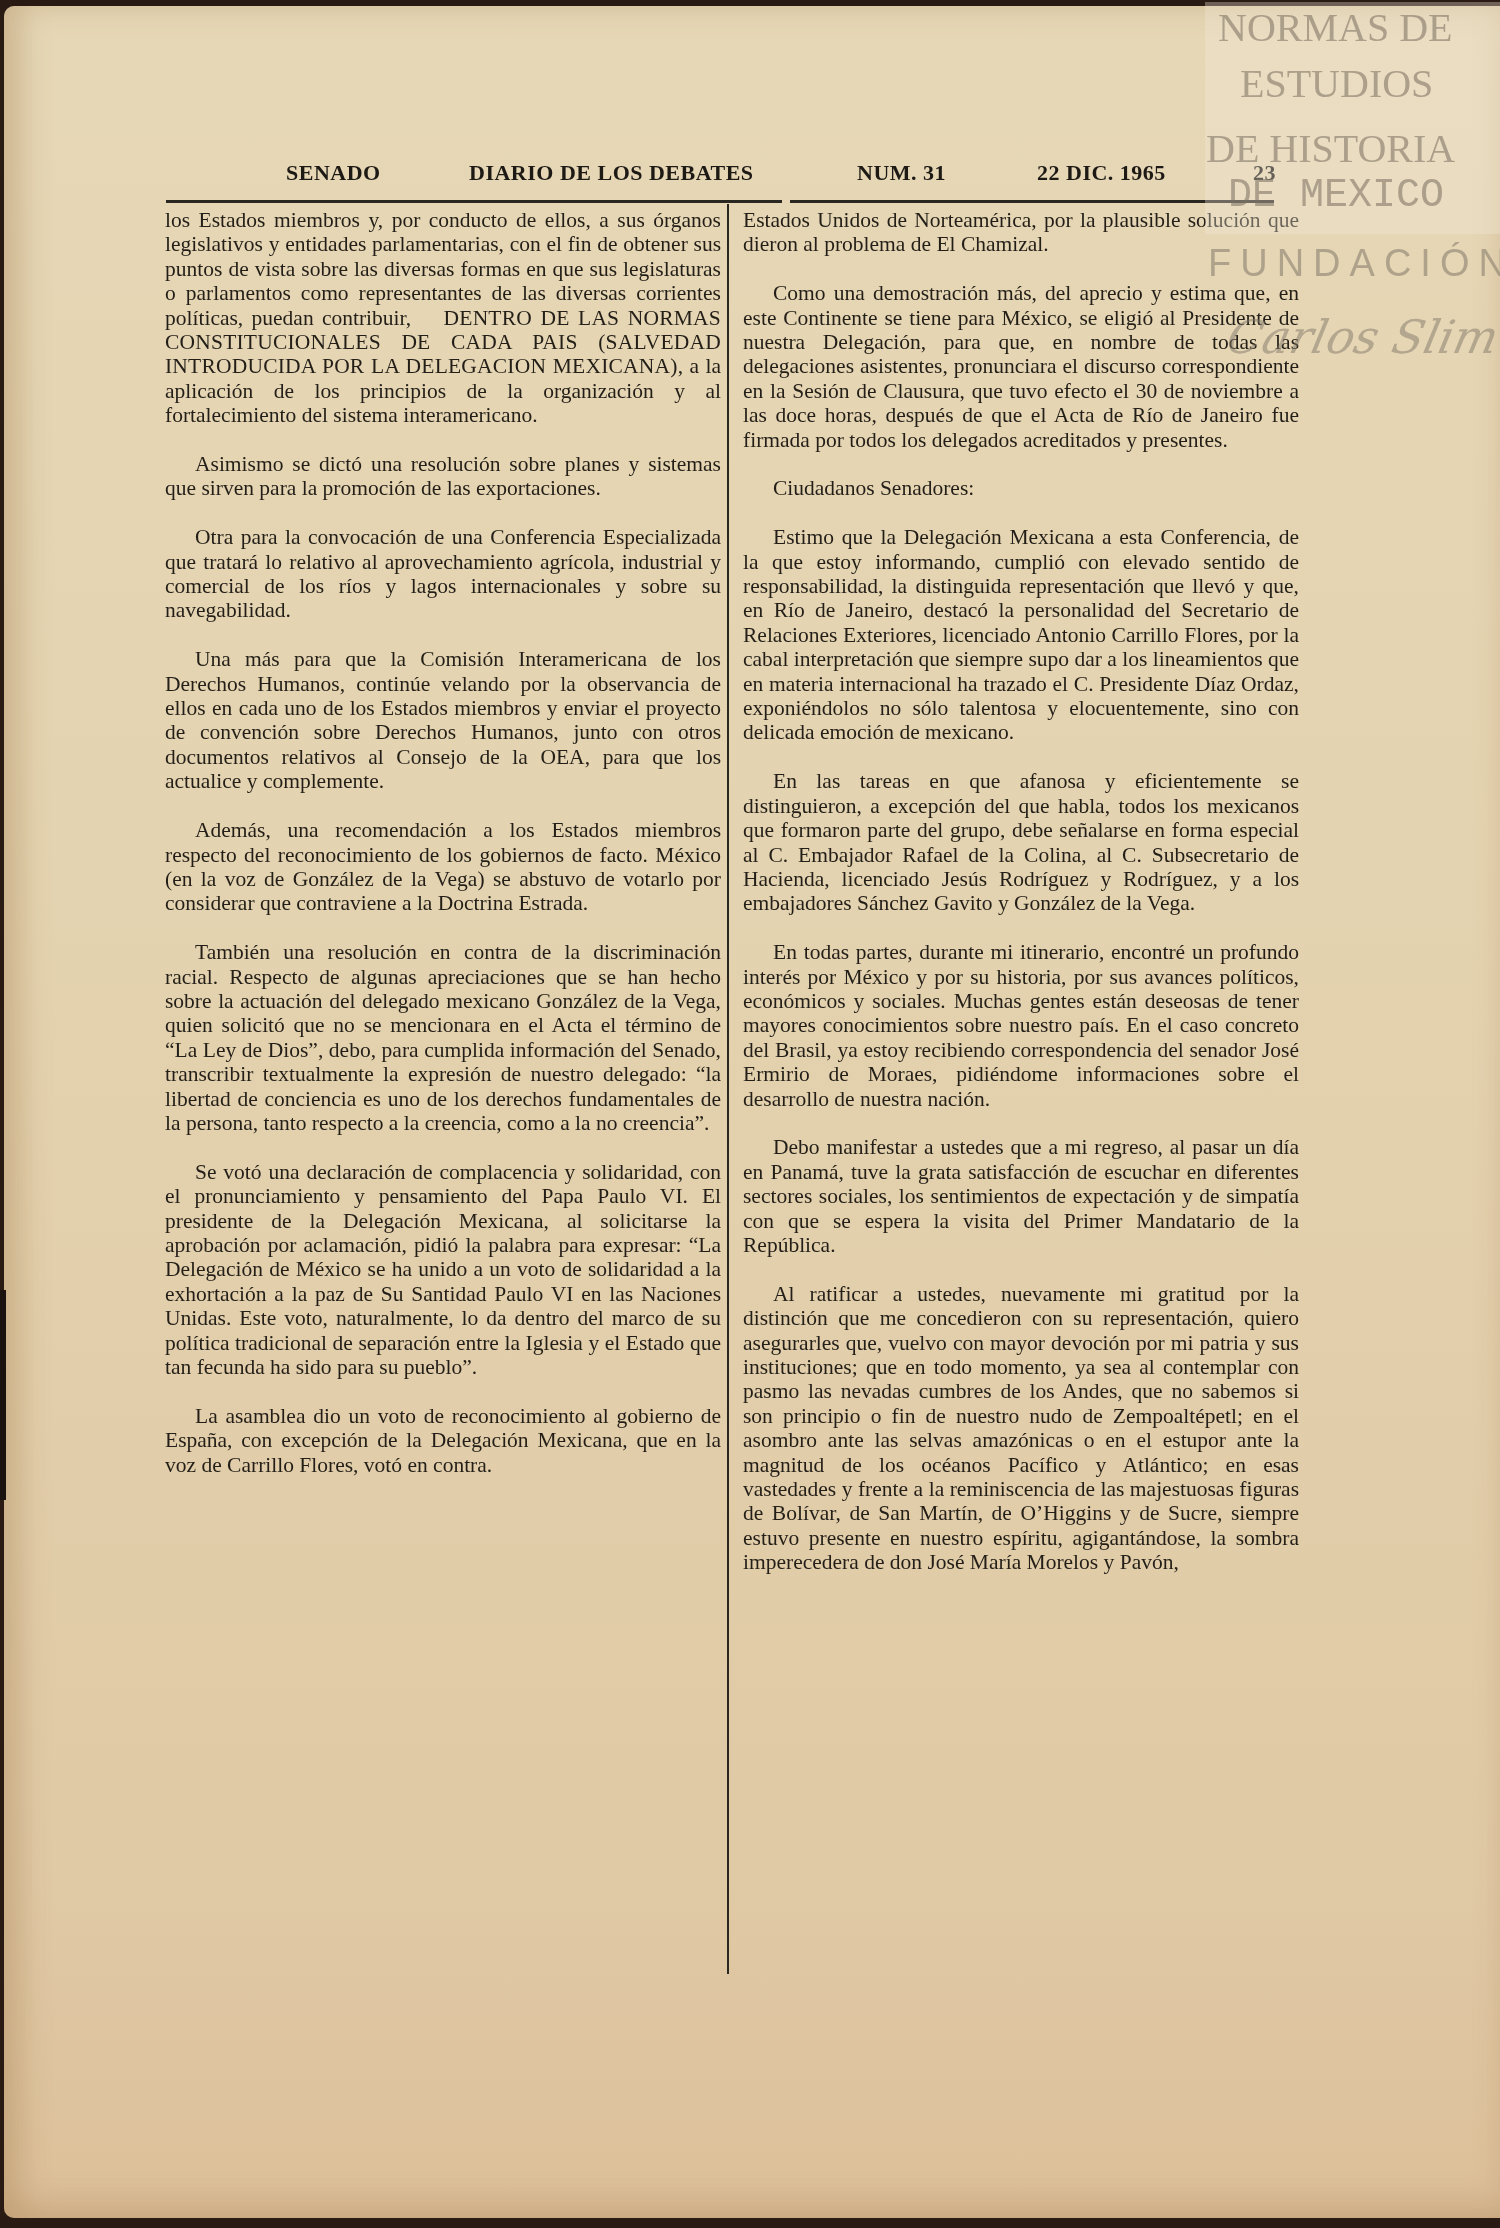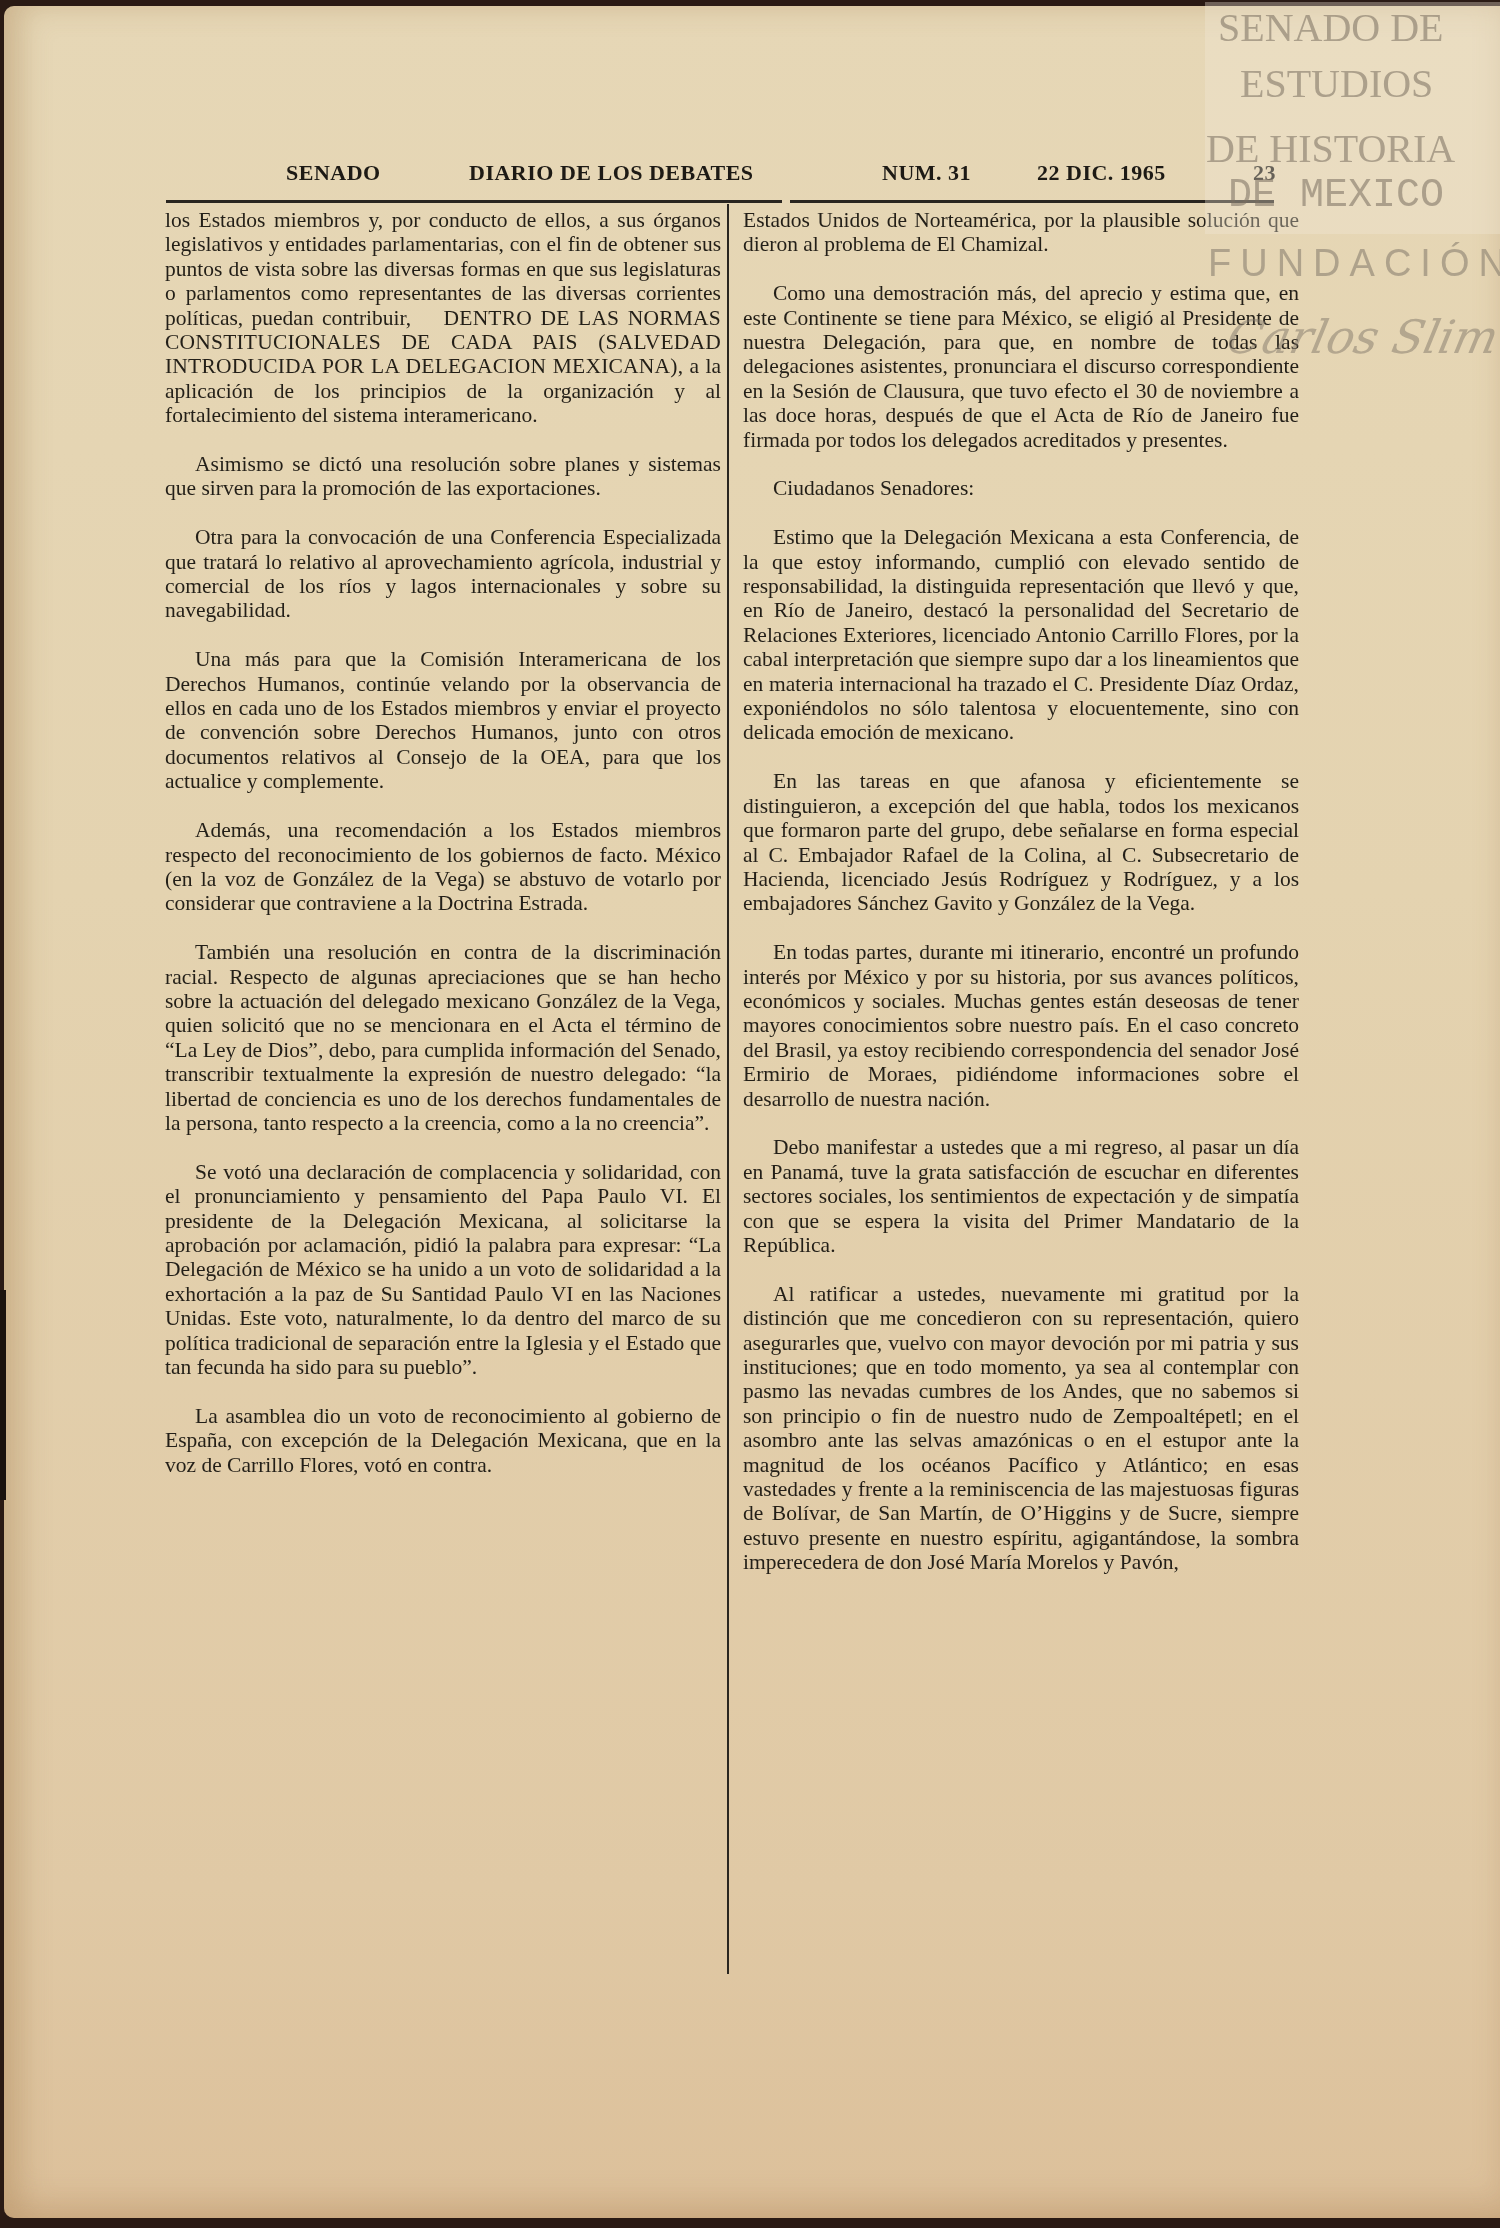--- a/index.html
+++ b/index.html
@@ -14,21 +14,21 @@
     border-radius: 10px 0 0 10px;
     box-shadow: inset 18px 0 30px rgba(150,110,60,0.25), inset 0 -20px 30px rgba(160,110,70,0.15);
   }
   .header {
     position: absolute; top: 160px; left: 0; width: 1214px; height: 30px;
     font-weight: bold; font-size: 22px; color: #1d1a15; letter-spacing: 0.5px;
   }
   .header span { position: absolute; top: 0; white-space: nowrap; }
   .h-senado { left: 286px; }
   .h-diario { left: 469px; }
-  .h-num { left: 882px; }
+  .h-num { left: 857px; }
   .h-date { left: 1037px; }
   .h-page { left: 1253px; }
   .rule { position: absolute; height: 3px; background: #2a2620; top: 200px; }
   .rule-left { left: 166px; width: 616px; }
   .rule-right { left: 790px; width: 484px; }
   .col-divider { position: absolute; left: 727px; top: 204px; width: 2px; height: 1770px; background: #2a2620; }
   .column {
     position: absolute; top: 208px; width: 556px;
     font-size: 21.5px; line-height: 24.4px; color: #231f18;
     text-align: justify; hyphens: manual;
@@ -97,18 +97,18 @@
   <p class="para indent">Como una demostración más, del aprecio y estima que, en este Continente se tiene para México, se eligió al Presidente de nuestra Delegación, para que, en nombre de todas las delegaciones asistentes, pronunciara el discurso correspondiente en la Sesión de Clausura, que tuvo efecto el 30 de noviembre a las doce horas, después de que el Acta de Río de Janeiro fue firmada por todos los delegados acreditados y presentes.</p>
   <p class="para indent">Ciudadanos Senadores:</p>
   <p class="para indent">Estimo que la Delegación Mexicana a esta Conferencia, de la que estoy informando, cumplió con elevado sentido de responsabilidad, la distinguida representación que llevó y que, en Río de Janeiro, destacó la personalidad del Secretario de Relaciones Exteriores, licenciado Antonio Carrillo Flores, por la cabal interpretación que siempre supo dar a los lineamientos que en materia internacional ha trazado el C. Presidente Díaz Ordaz, exponiéndolos no sólo talentosa y elocuentemente, sino con delicada emoción de mexicano.</p>
   <p class="para indent">En las tareas en que afanosa y eficientemente se distinguieron, a excepción del que habla, todos los mexicanos que formaron parte del grupo, debe señalarse en forma especial al C. Embajador Rafael de la Colina, al C. Subsecretario de Hacienda, licenciado Jesús Rodríguez y Rodríguez, y a los embajadores Sánchez Gavito y González de la Vega.</p>
   <p class="para indent">En todas partes, durante mi itinerario, encontré un profundo interés por México y por su historia, por sus avances políticos, económicos y sociales. Muchas gentes están deseosas de tener mayores conocimientos sobre nuestro país. En el caso concreto del Brasil, ya estoy recibiendo correspondencia del senador José Ermirio de Moraes, pidiéndome informaciones sobre el desarrollo de nuestra nación.</p>
   <p class="para indent">Debo manifestar a ustedes que a mi regreso, al pasar un día en Panamá, tuve la grata satisfacción de escuchar en diferentes sectores sociales, los sentimientos de expectación y de simpatía con que se espera la visita del Primer Mandatario de la República.</p>
   <p class="para indent">Al ratificar a ustedes, nuevamente mi gratitud por la distinción que me concedieron con su representación, quiero asegurarles que, vuelvo con mayor devoción por mi patria y sus instituciones; que en todo momento, ya sea al contemplar con pasmo las nevadas cumbres de los Andes, que no sabemos si son principio o fin de nuestro nudo de Zempoaltépetl; en el asombro ante las selvas amazónicas o en el estupor ante la magnitud de los océanos Pacífico y Atlántico; en esas vastedades y frente a la reminiscencia de las majestuosas figuras de Bolívar, de San Martín, de O’Higgins y de Sucre, siempre estuvo presente en nuestro espíritu, agigantándose, la sombra imperecedera de don José María Morelos y Pavón,</p>
 </div>
 
 <div class="watermark"></div>
-<div class="wm-line wm1">SENADO DE</div>
+<div class="wm-line wm1">NORMAS DE</div>
 <div class="wm-line wm2">ESTUDIOS</div>
 <div class="wm-line wm3">DE HISTORIA</div>
 <div class="wm-line wm4">DE MEXICO</div>
 <div class="wm-fundacion">FUNDACIÓN</div>
 <div class="wm-signature">Carlos Slim</div>
 
 </body></html>

